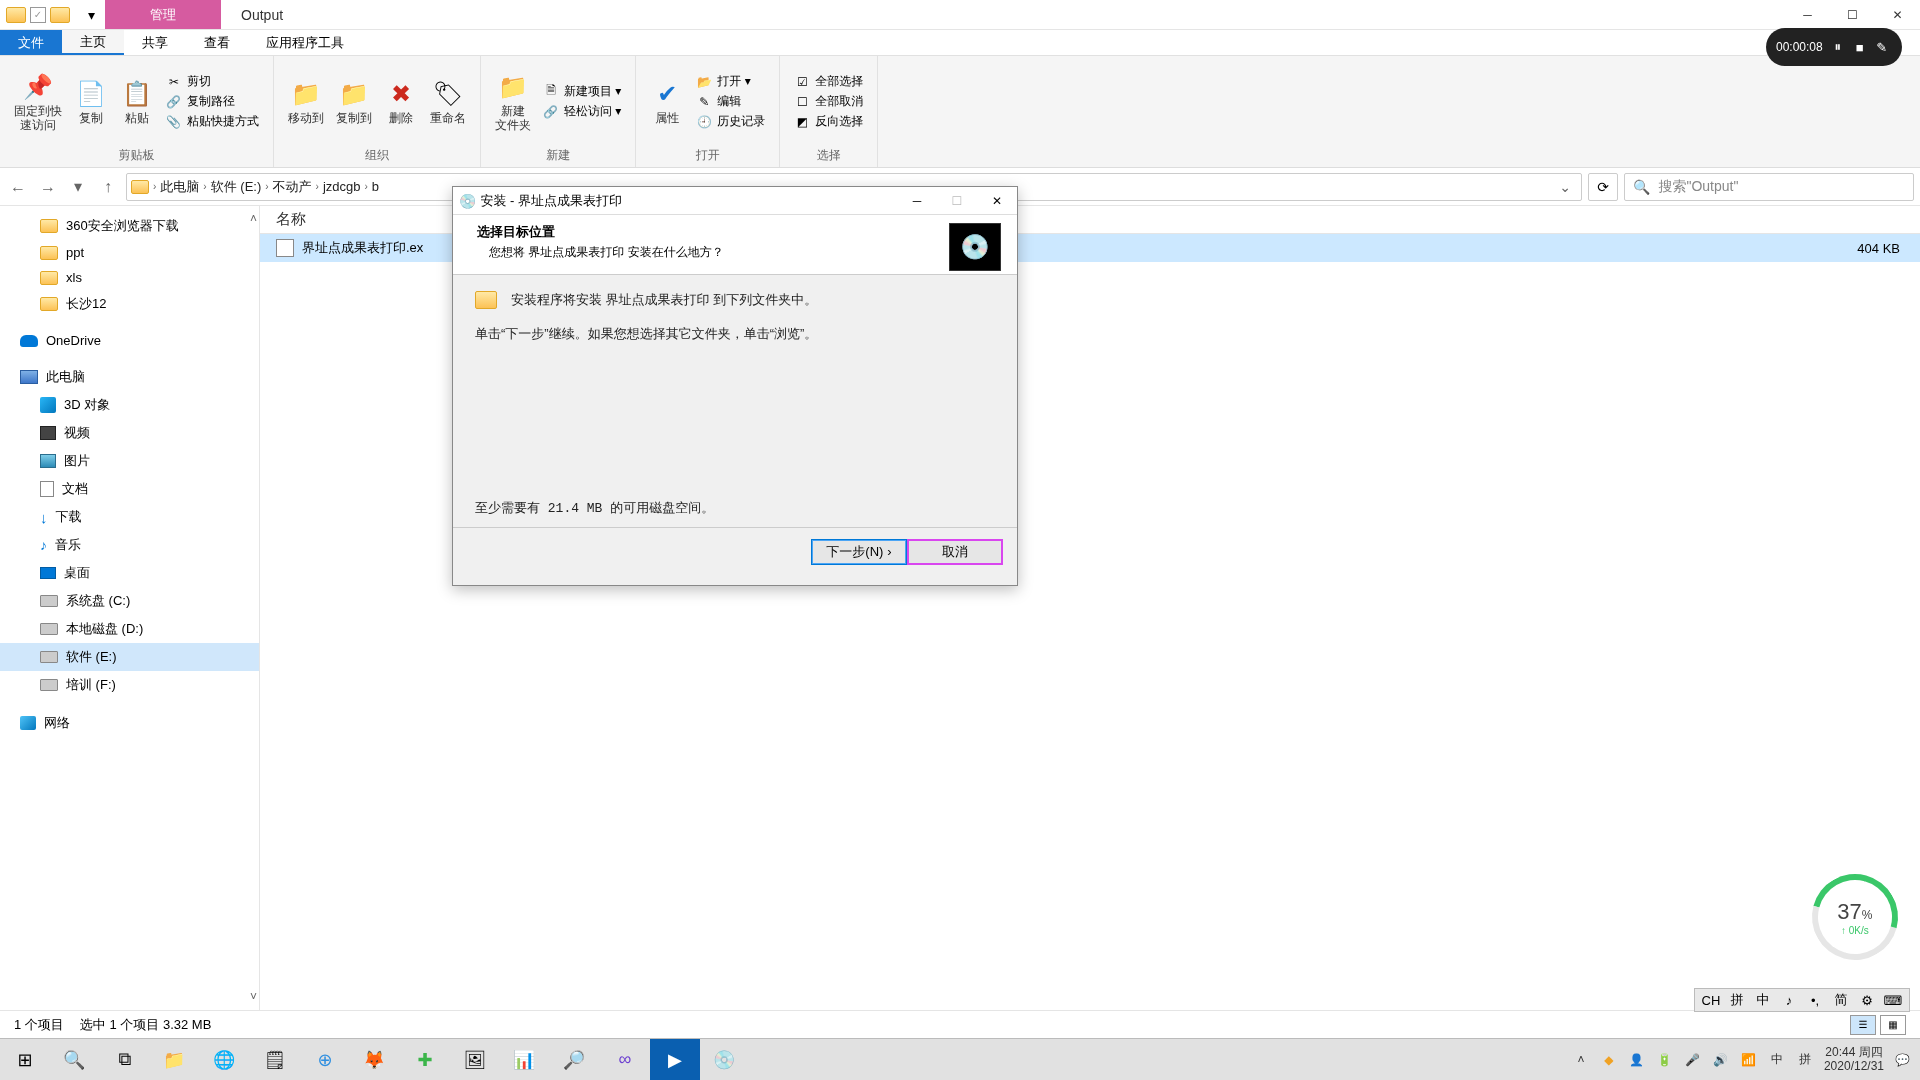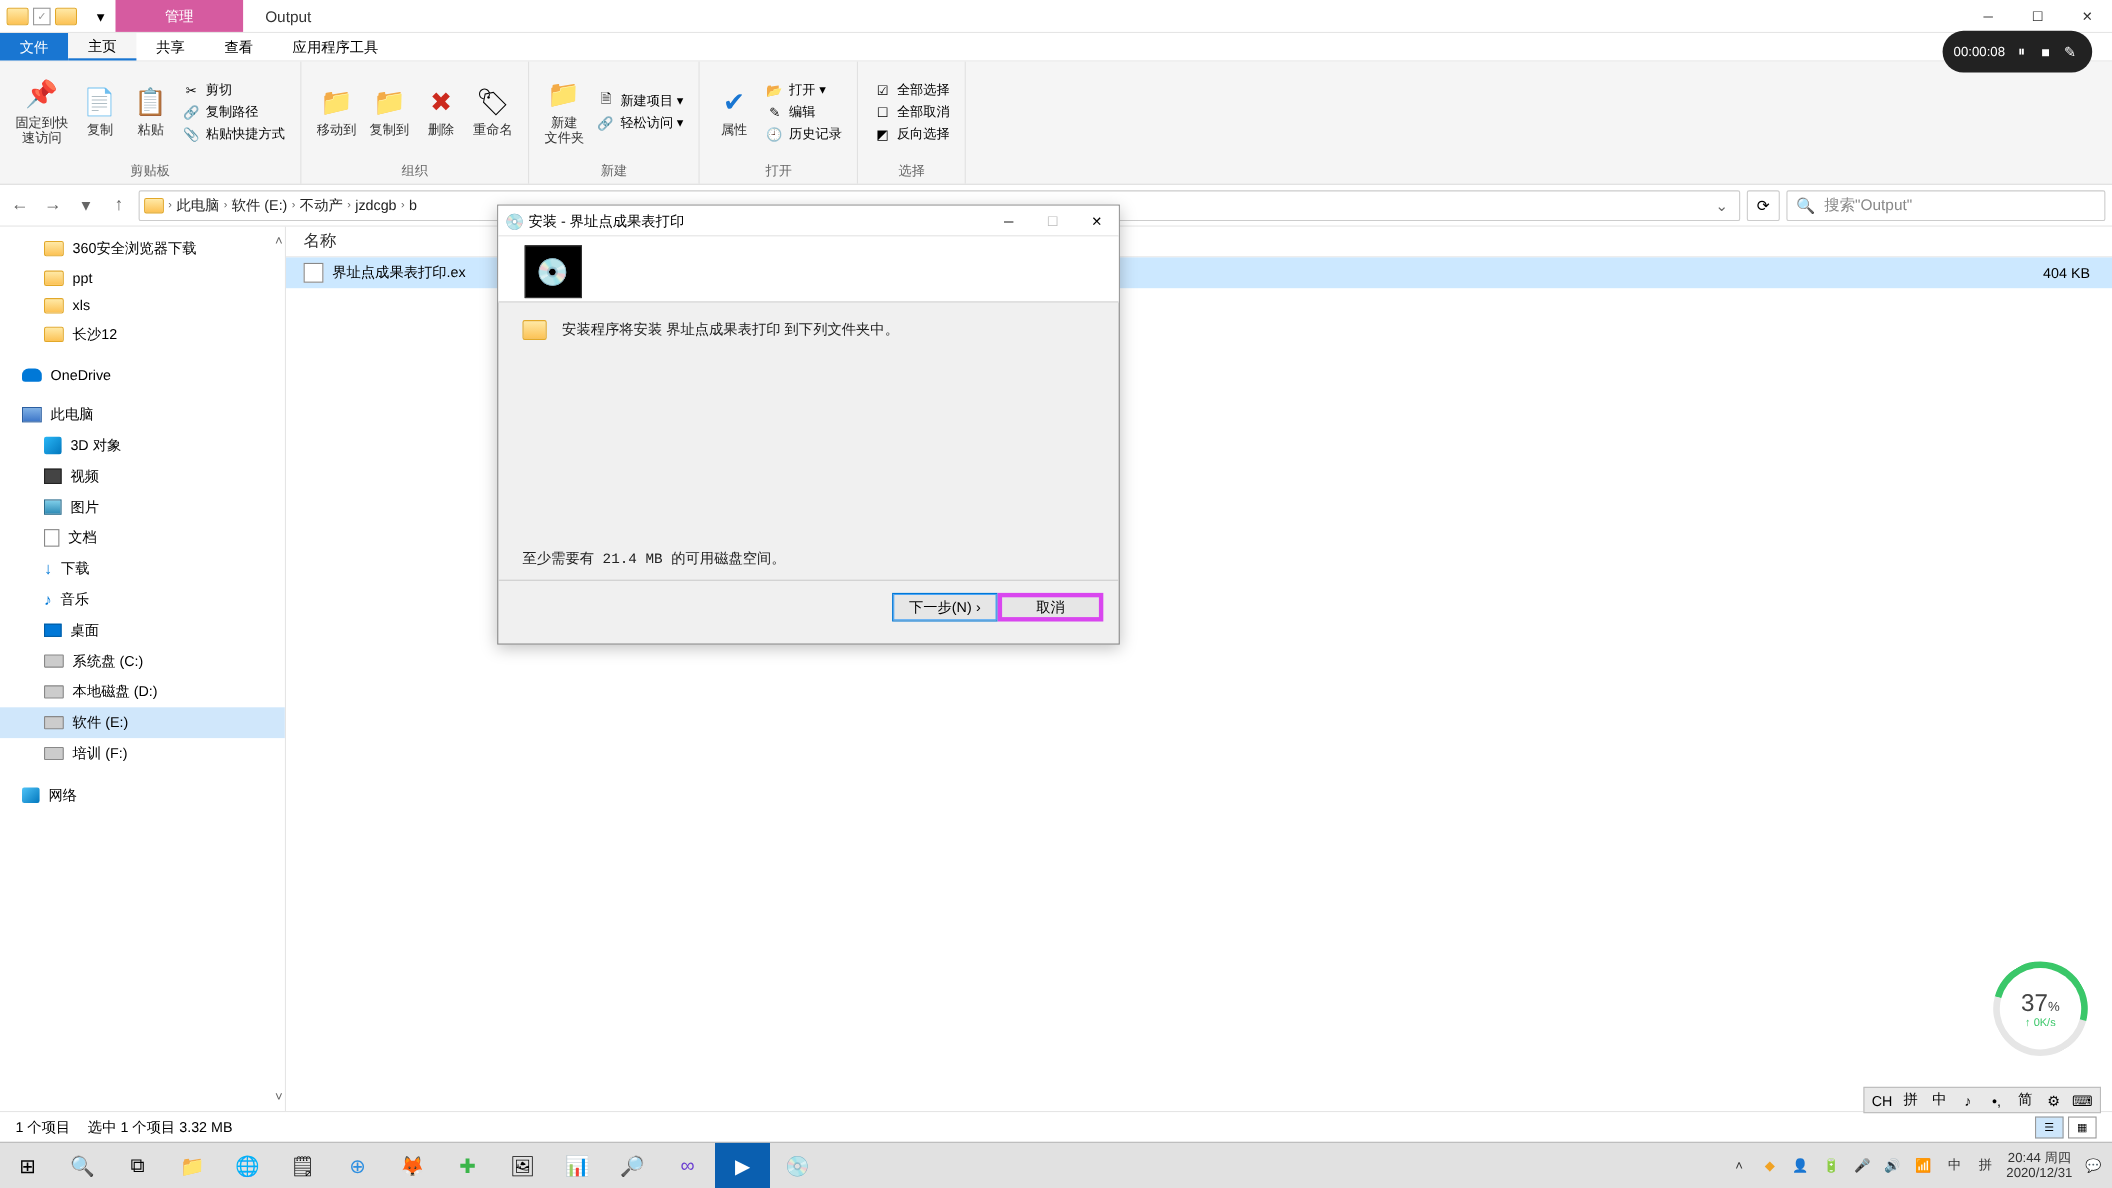--- a/index.html
+++ b/index.html
@@ -101,21 +101,21 @@
 .dlg-header .hicon { width:52px; height:48px; background:#000; border:1px solid #333; display:flex; align-items:center; justify-content:center; color:#fff; font-size:24px; }
 .dlg-body { padding:16px 22px 0 22px; height:252px; font-size:13px; color:#222; display:flex; flex-direction:column;justify-content:space-between; }
 .dlg-row1 { display:flex; align-items:center; gap:14px; margin-bottom:16px; }
 .dlg-row1 .dfolder { width:22px;height:18px;background:linear-gradient(#ffe9a6,#fcc255);border:1px solid #e2a828;border-radius:2px; }
 .dlg-input-row { display:flex; gap:10px; align-items:center; margin-bottom:auto; }
 .dlg-input { flex:1; height:22px; border:1px solid #7a9edb; padding:0 4px; font-size:13px; background:#fff; }
 .dlg-input .sel { background:#3399ff; color:#fff; }
 .dlg-browse { height:24px; width:92px; border:1px solid #999; background:#e6e6e6; font-size:13px; display:flex;align-items:center;justify-content:center; cursor:pointer; }
 .dlg-space { font-size:13px; margin-top:auto; margin-bottom:10px; font-family:Liberation Mono, monospace; }
 .dlg-footer { height:48px; border-top:1px solid #ccc; display:flex; align-items:center; justify-content:flex-end; gap:0; padding:0 14px; }
-.dlg-btn { height:26px; width:96px; border:4px solid #d946ef; background:#e6e6e6; font-size:13px; display:flex; align-items:center; justify-content:center; cursor:pointer; gap:4px; }
+.dlg-btn { height:26px; width:96px; border:2px solid #d946ef; background:#e6e6e6; font-size:13px; display:flex; align-items:center; justify-content:center; cursor:pointer; gap:4px; }
 .dlg-btn.default { border:1px solid #0078d7; box-shadow:inset 0 0 0 1px #4ca5f5; }
 
 
 .rec-widget { position:absolute; right:18px; top:28px; width:136px; height:38px; background:#222; border-radius:19px; display:flex; align-items:center; gap:8px; color:#fff; padding:0 10px; font-size:12px; }
 .rec-widget .rb { width:14px; font-size:13px; text-align:center; }
 
 
 .gauge { position:absolute; right:22px; bottom:120px; width:86px; height:86px; border-radius:50%; border:6px solid #e6e6e6; border-top-color:#3ac769; border-right-color:#3ac769; display:flex; flex-direction:column; align-items:center; justify-content:center; background:#fff; transform:rotate(-30deg); }
 .gauge .gi { transform:rotate(30deg); text-align:center; }
 .gauge .gv { font-size:22px; color:#444; }
@@ -437,27 +437,32 @@
   <div class="dlg-titlebar">
     <span>💿</span>
     <span class="dlg-title">安装 - 界址点成果表打印</span>
     <div class="dlg-wc">
       <div>─</div>
       <div style="color:#bbb">☐</div>
       <div>✕</div>
     </div>
   </div>
   <div class="dlg-header">
+    <div class="hl">
+      <div class="ht">选择目标位置</div>
+      <div class="hs">您想将 界址点成果表打印 安装在什么地方？</div>
+    </div>
     <div class="hicon">💿</div>
   </div>
   <div class="dlg-body">
     <div class="dlg-row1">
       <div class="dfolder"></div>
       <span>安装程序将安装 界址点成果表打印 到下列文件夹中。</span>
     </div>
+    <div style="margin-bottom:14px;">单击“下一步”继续。如果您想选择其它文件夹，单击“浏览”。</div>
     <div class="dlg-space">至少需要有 21.4 MB 的可用磁盘空间。</div>
   </div>
   <div class="dlg-footer">
     <div class="dlg-btn default">
         <span>下一步(N)</span>
         <span>›</span>
       </div>
     <div class="dlg-btn">取消</div>
   </div>
 </div>

